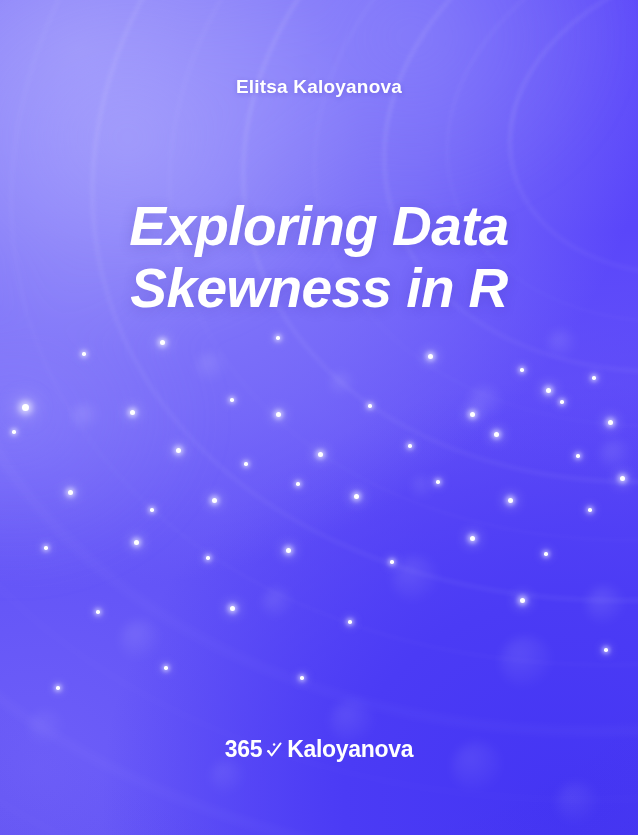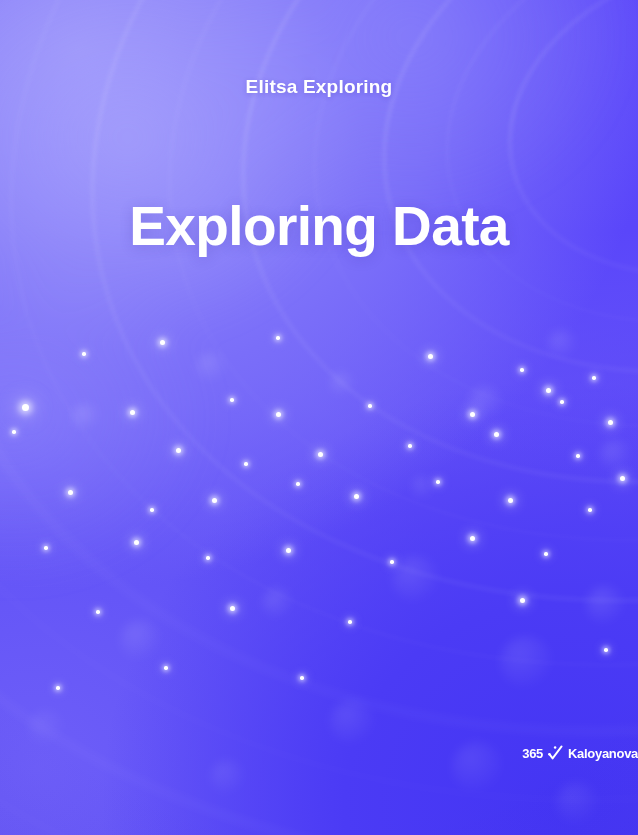--- a/index.html
+++ b/index.html
@@ -84,36 +84,36 @@
 
   .title {
     margin-top:97px;
     font-size:55px;
     font-weight:bold;
     line-height:62px;
     letter-spacing:-0.6px;
     max-width:520px;
     text-shadow:0 2px 14px rgba(45,28,150,.20);
   }
-  .title .line { display:block; }
+  .title .line { display:block;font-style:italic; }
 
   .subtitle {
     margin-top:172px;
     font-size:35px;
     font-weight:bold;
     letter-spacing:-0.2px;
     text-shadow:0 2px 10px rgba(45,28,150,.20);
   }
 
   .logo {
     position:absolute;
     left:0; right:0; bottom:72px;
-    display:flex; align-items:center; justify-content:flex-end;
+    display:flex; align-items:center; justify-content:center;
     gap:1px;
-    font-size:13px;
+    font-size:23px;
     font-weight:bold;
     letter-spacing:-0.3px;
   }
   .logo .mark {
     position:relative;
     width:20px; height:20px;
     margin:0 1px 0 2px;
     display:inline-block;
   }
   .logo .mark svg { position:absolute; inset:0; width:20px; height:20px; }
@@ -244,24 +244,25 @@
     <i class="sm" style="left:164px; top:666px;"></i>
     <i class="sm" style="left:300px; top:676px;"></i>
     <i class="sm" style="left:604px; top:648px;"></i>
     <i class="sm" style="left:56px;  top:686px;"></i>
   </div>
 
   <div class="vignette"></div>
 
   <div class="content">
 
-    <div class="author">Elitsa Exploring</div>
+    <div class="author">Elitsa Kaloyanova</div>
 
     <h1 class="title">
       <span class="line">Exploring Data</span>
+      <span class="line">Skewness in R</span>
     </h1>
 
 
     <div class="logo">
       <span>365</span>
       <span class="mark">
         <svg viewBox="0 0 20 20" aria-hidden="true">
           <path d="M3.4 11.2 L6.6 15.4 L15.6 3.4" fill="none" stroke="#ffffff" stroke-width="1.9" stroke-linecap="round" stroke-linejoin="round"></path>
           <circle cx="3.4" cy="11.2" r="1.25" fill="#ffffff"></circle>
           <circle cx="9.1" cy="4.6" r="1.25" fill="#ffffff"></circle>

